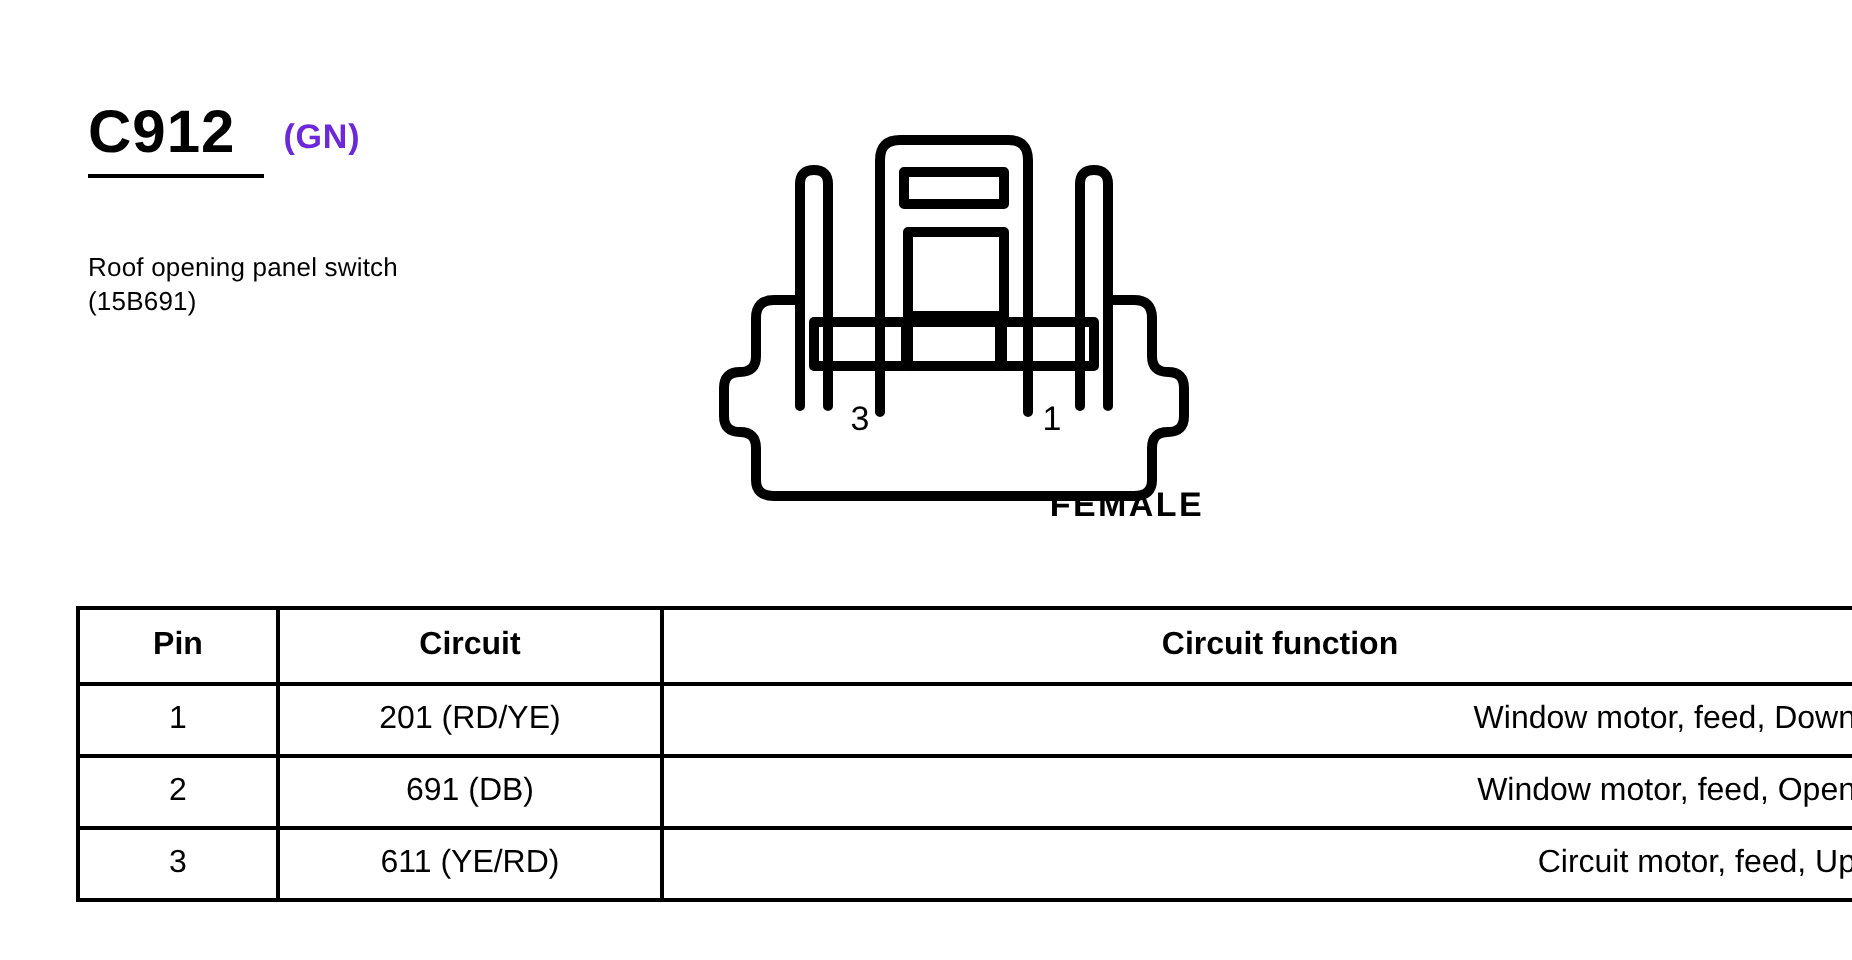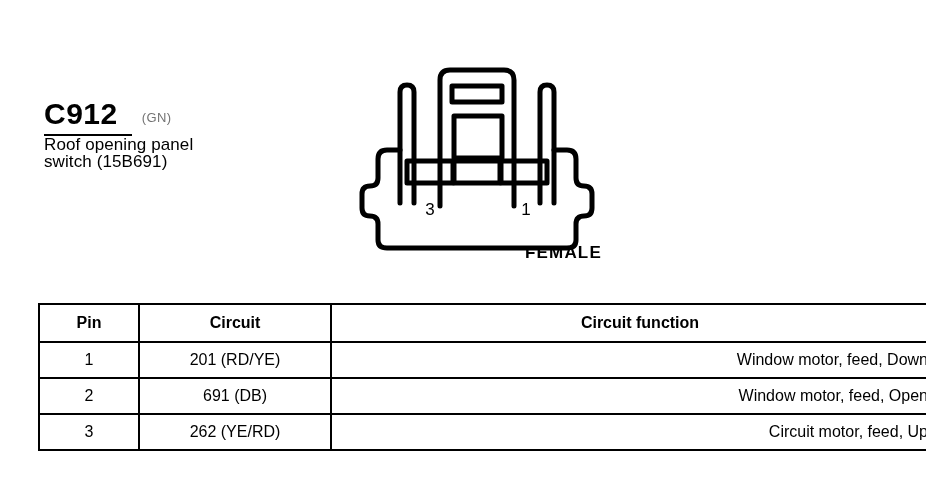--- a/index.html
+++ b/index.html
@@ -26,46 +26,46 @@
   .conn-id-row {
     display: flex;
     align-items: baseline;
     gap: 24px;
   }
   .conn-id {
     font-size: 30px;
     font-weight: bold;
     letter-spacing: 0.5px;
     line-height: 1;
-    margin-top: 47px;
   }
   .conn-color {
-    font-size: 13px;
-    font-weight: normal;
+    font-size: 17px;
+    font-weight: bold;
     letter-spacing: 0.4px;
-    color: #737373;
+    color: #6d28d9;
     position: relative;
     top: -2px;
   }
   .id-rule {
     width: 88px;
     height: 2px;
     background: #000;
     margin-top: 5px;
   }
   .part-number {
     font-size: 22px;
     font-weight: bold;
     letter-spacing: 0.3px;
     margin-top: 22px;
     line-height: 1;
   }
   .component-desc {
-    font-size: 17px;
+    font-size: 13px;
     line-height: 17px;
+    margin-top: 36px;
     letter-spacing: 0.1px;
     max-width: 200px;
   }
 
   
   .connector-wrap {
     position: absolute;
     left: 352px;
     top: 58px;
     width: 250px;
@@ -177,17 +177,17 @@
       <td class="col-ckt">201 (RD/YE)</td>
       <td class="col-func">Window motor, feed, Down</td>
     </tr>
     <tr>
       <td class="col-pin">2</td>
       <td class="col-ckt">691 (DB)</td>
       <td class="col-func">Window motor, feed, Open</td>
     </tr>
     <tr>
       <td class="col-pin">3</td>
-      <td class="col-ckt">262 (YE/RD)</td>
+      <td class="col-ckt">611 (YE/RD)</td>
       <td class="col-func">Circuit motor, feed, Up</td>
     </tr>
   </tbody>
 </table>
 
 </body></html>

